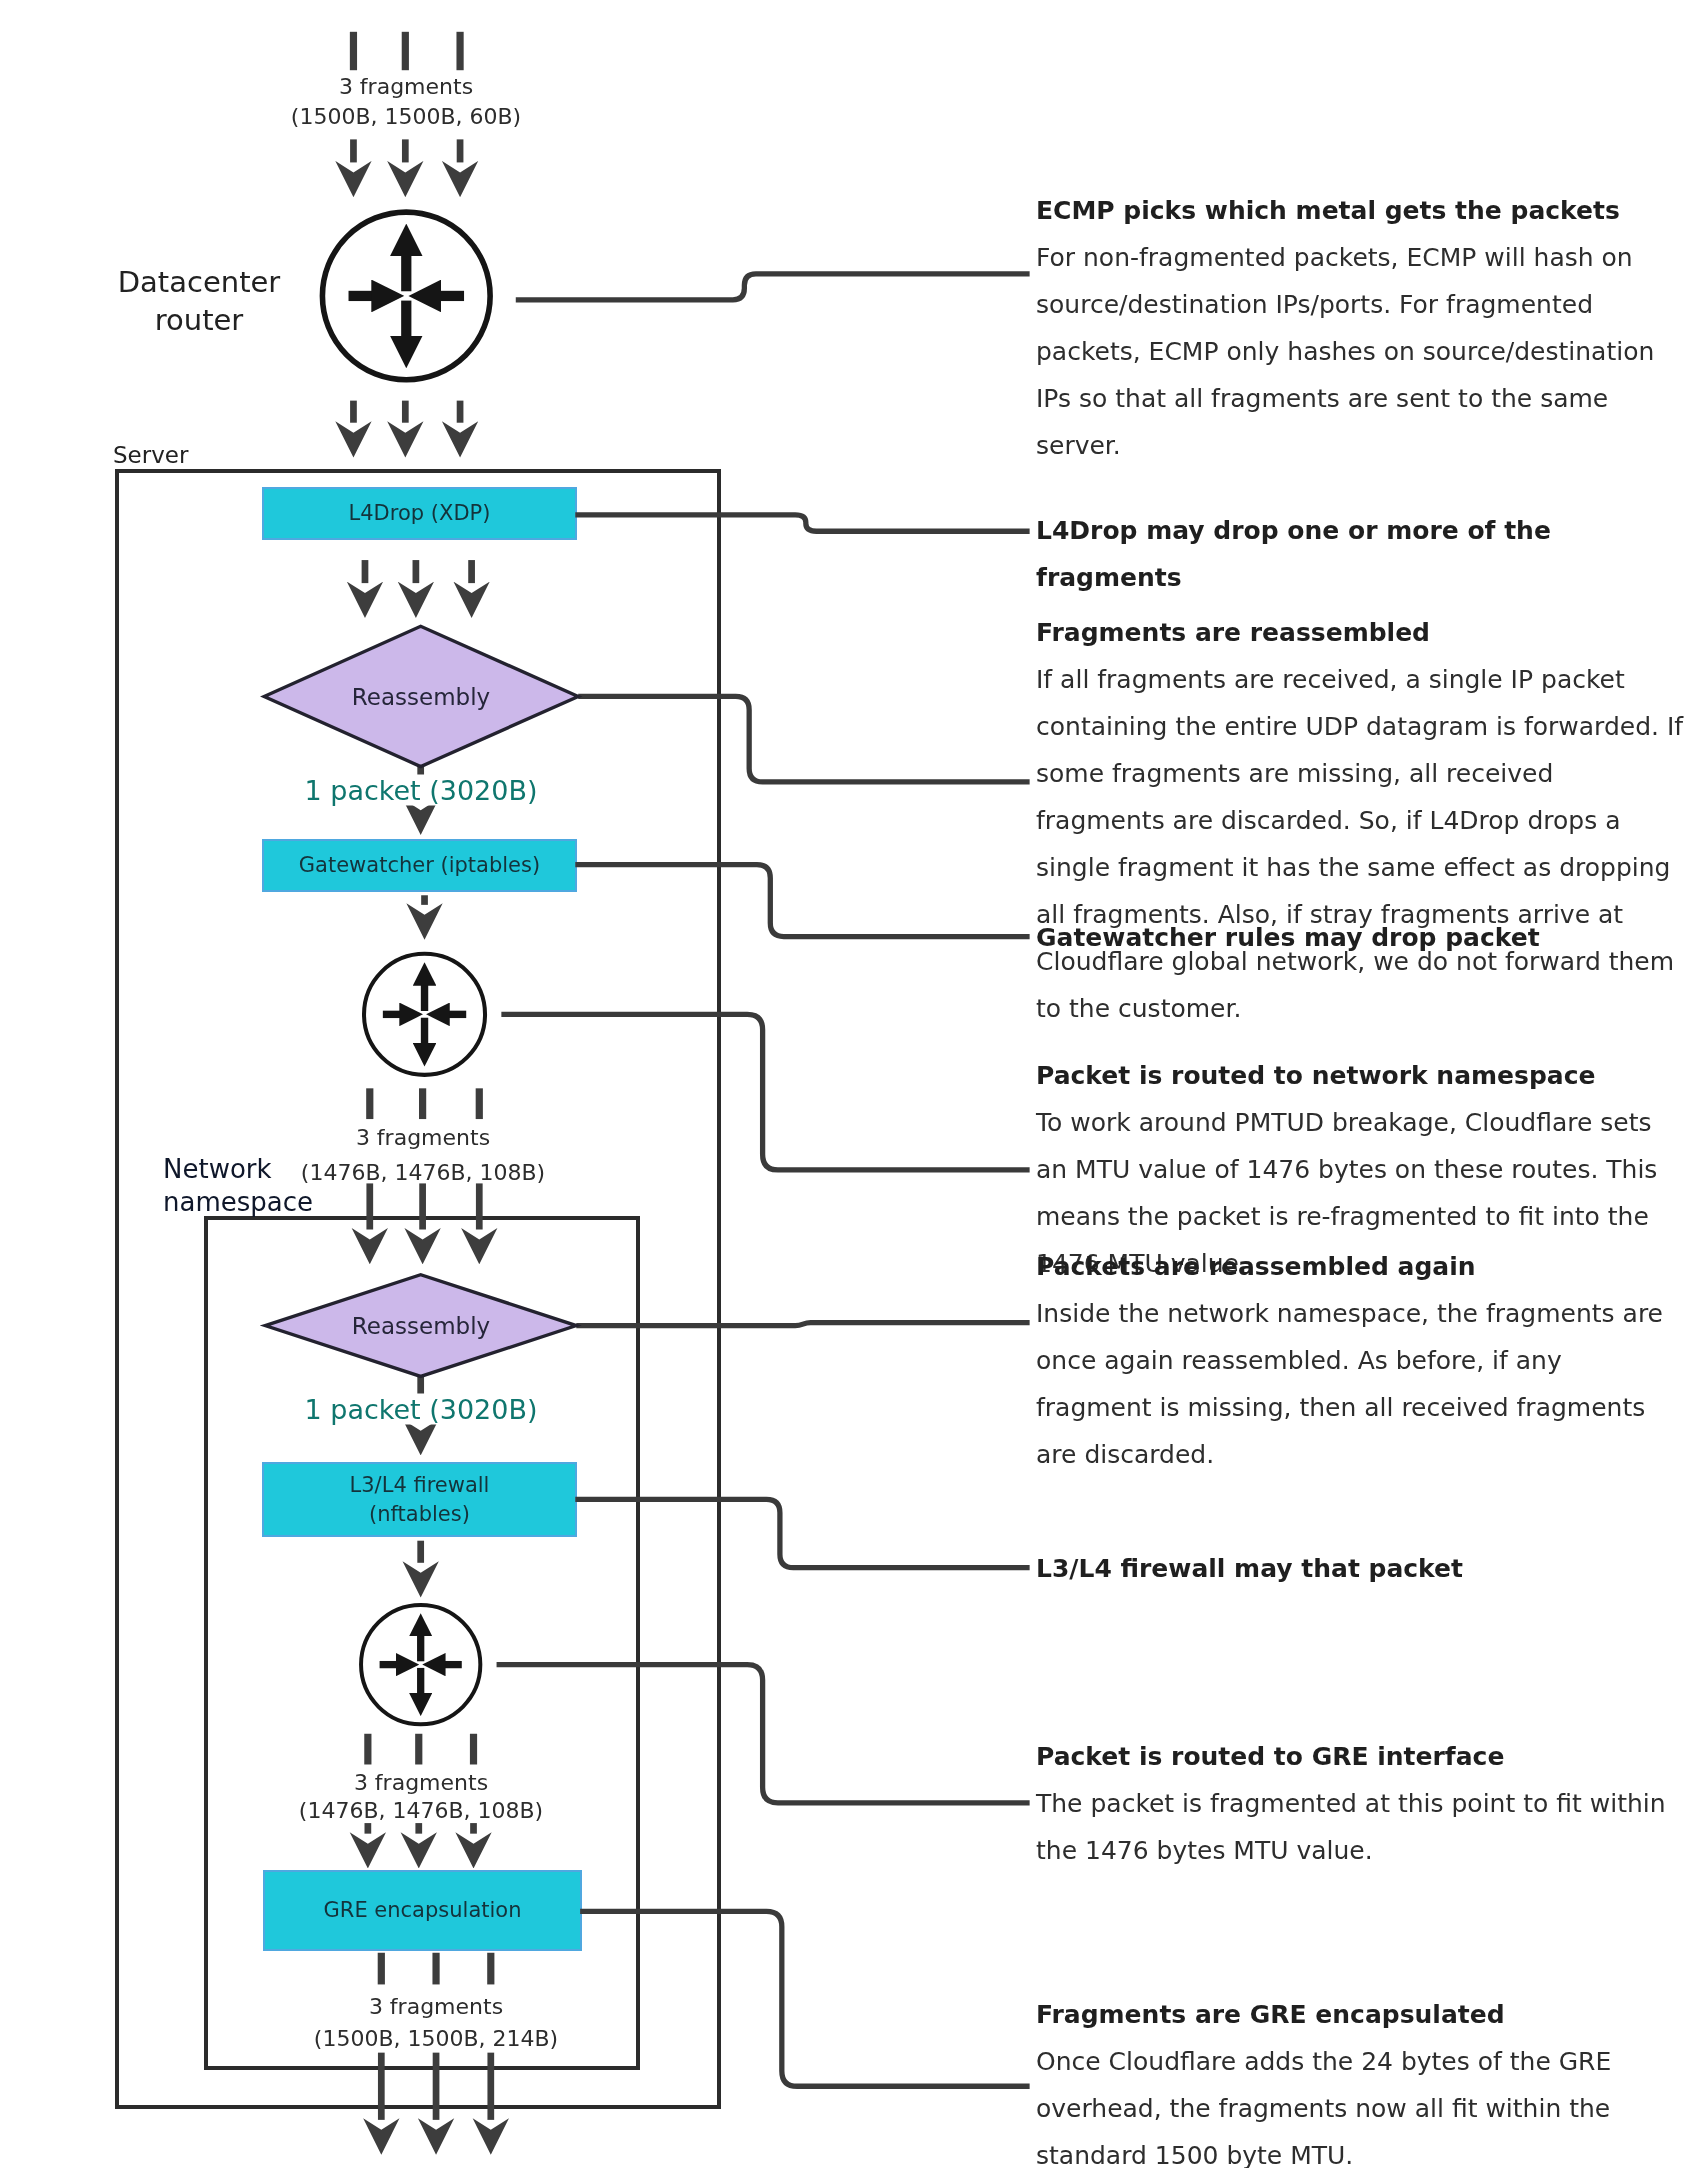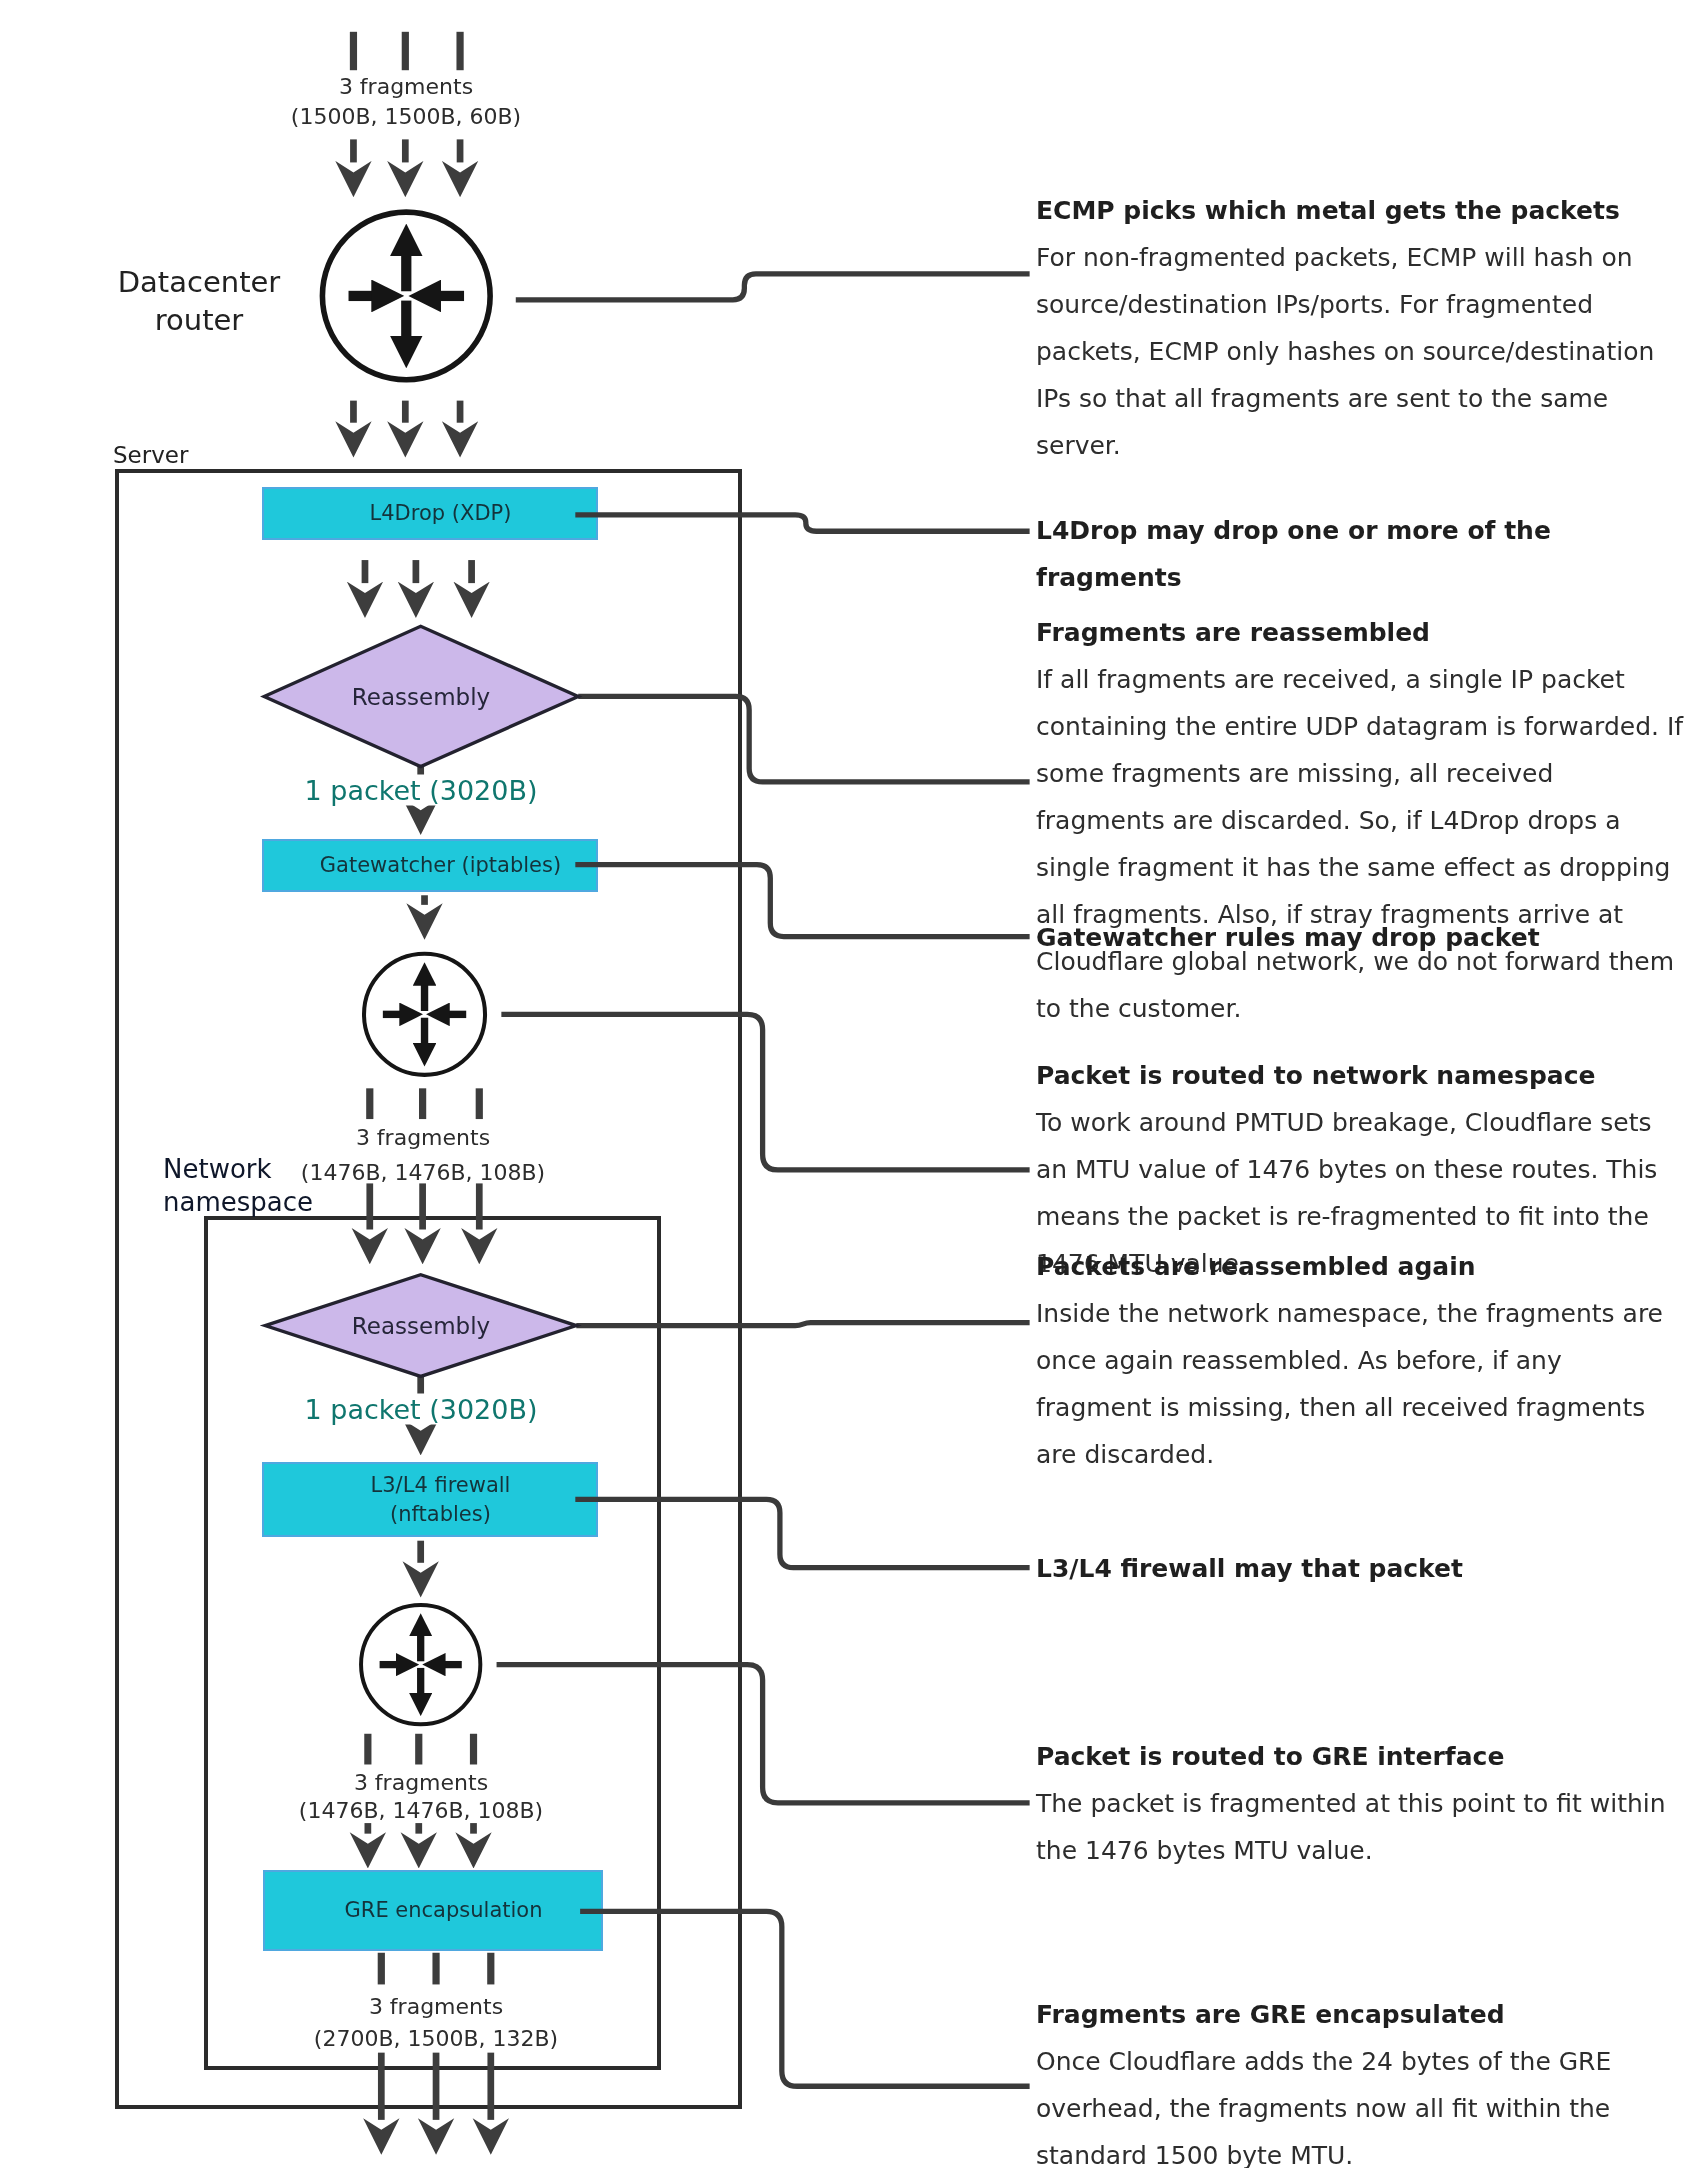--- a/index.html
+++ b/index.html
@@ -24,21 +24,21 @@
   .server-label{font-size:23px;color:#222222;}
   .ns-label{font-size:26px;line-height:33px;color:#0f172a;}
   .diamond-label{font-size:23px;color:#26263a;}
   
   .ann{position:absolute;left:1036px;width:649px;font-size:25px;line-height:47px;}
   .ann-title{font-weight:bold;color:#1f1f1f;}
   .ann-body{color:#2d2d2d;}
   svg{position:absolute;left:0;top:0;pointer-events:none;}
   .layer-top{z-index:3;}
   .layer-svg{z-index:2;}
-  .layer-box{z-index:1;padding-left:21px;}
+  .layer-box{z-index:1;}
 </style>
 </head>
 <body>
 
 <div id="canvas">
 
   <div class="frame layer-box" style="left:115px;top:469px;width:598px;height:1632px;"></div>
   <div class="frame layer-box" style="left:204px;top:1216px;width:428px;height:846px;"></div>
 
   <div class="pbox layer-box" style="left:262px;top:487px;width:311px;height:49px;">
@@ -164,21 +164,21 @@
   </div>
 
   <div class="abs ctr diamond-label layer-top" style="left:421px;top:1326px;">Reassembly</div>
 
   <div class="abs ctr packet-label layer-top" style="left:421px;top:1409px;">1 packet (3020B)</div>
 
   <div class="abs ctr frag-label layer-top" style="left:421px;top:1782px;">3 fragments</div>
   <div class="abs ctr frag-label layer-top" style="left:421px;top:1810px;">(1476B, 1476B, 108B)</div>
 
   <div class="abs ctr frag-label layer-top" style="left:436px;top:2006px;">3 fragments</div>
-  <div class="abs ctr frag-label layer-top" style="left:436px;top:2038px;">(2700B, 1500B, 132B)</div>
+  <div class="abs ctr frag-label layer-top" style="left:436px;top:2038px;">(1500B, 1500B, 214B)</div>
 
   <div class="ann layer-top" style="top:187px;">
     <div class="ann-title">ECMP picks which metal gets the packets</div>
     <div class="ann-body">For non-fragmented packets, ECMP will hash on source/destination IPs/ports. For fragmented packets, ECMP only hashes on source/destination IPs so that all fragments are sent to the same server.</div>
   </div>
 
   <div class="ann layer-top" style="top:507px;">
     <div class="ann-title">L4Drop may drop one or more of the fragments</div>
   </div>
 

